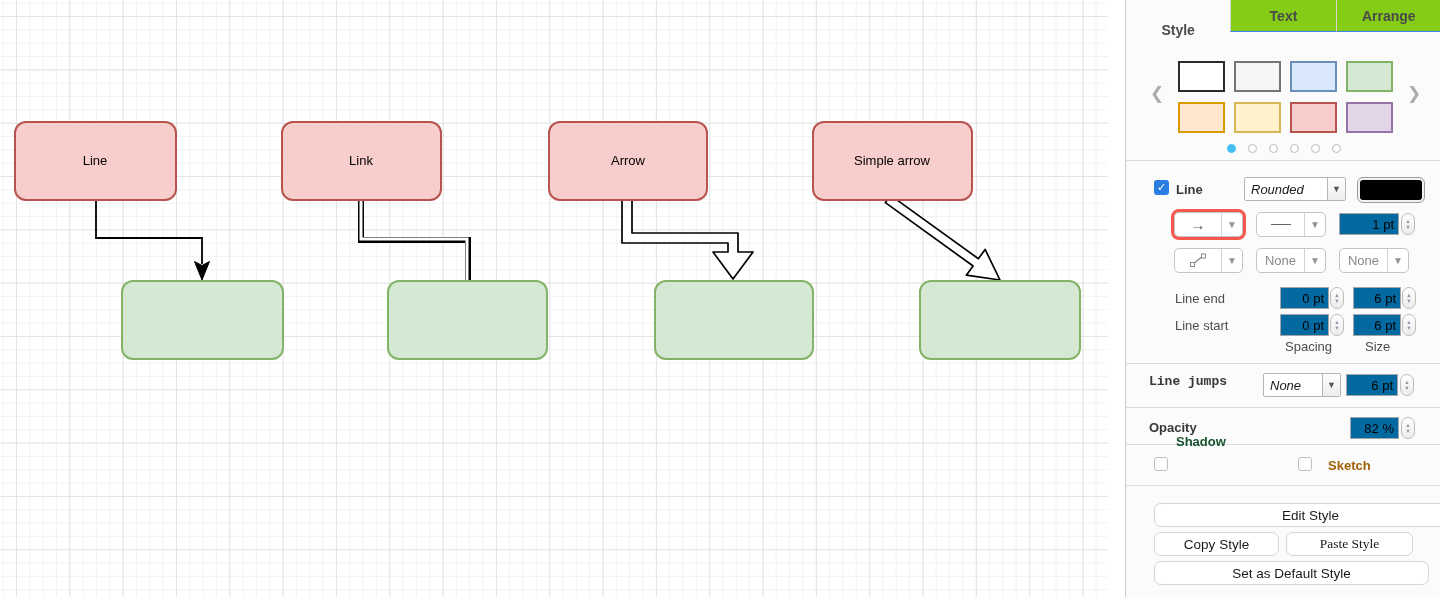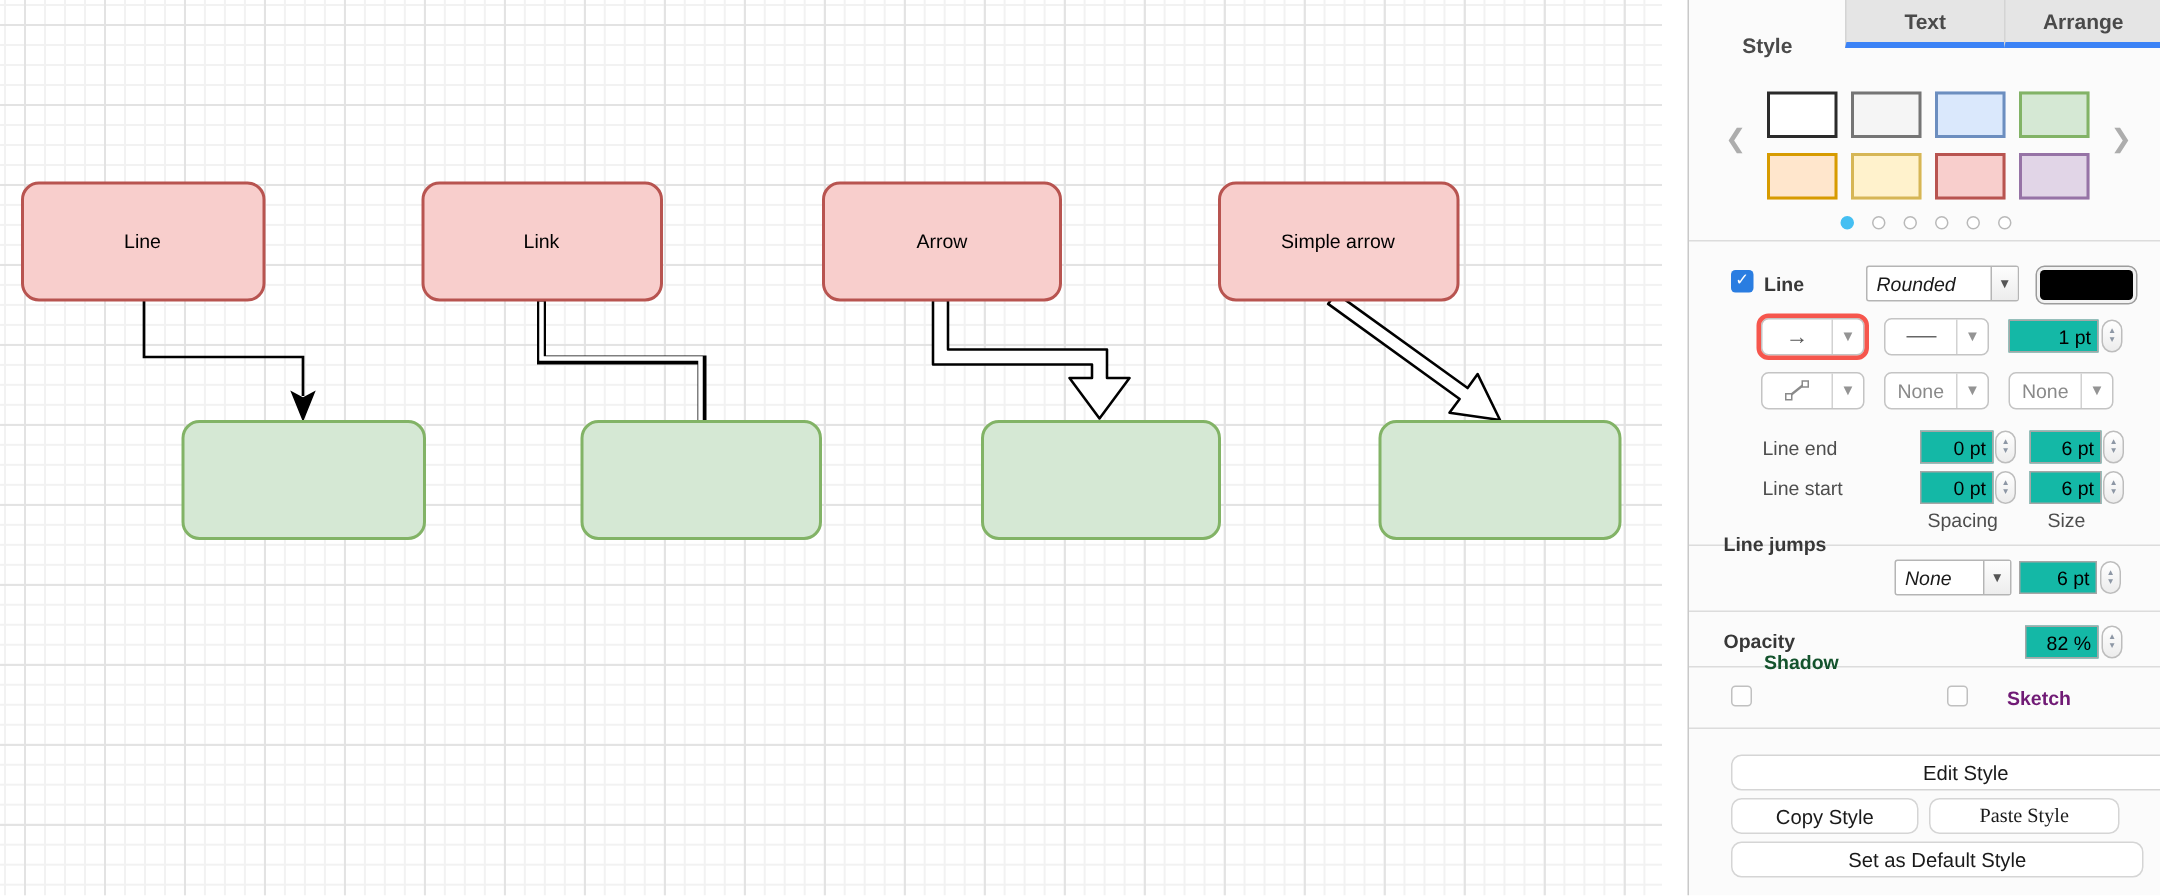--- a/index.html
+++ b/index.html
@@ -22,22 +22,22 @@
 
   
   .panel { position:absolute; left:1125px; top:0; width:315px; height:597px;
     background:#fbfbfb; border-left:1px solid #c9c9c9; font-size:13px; color:#3c3c3c; }
   .panel .abs { position:absolute; }
   .divider { position:absolute; left:0; width:315px; height:1px; background:#dcdcdc; }
 
   
   .tabs { position:absolute; top:0; left:0; width:315px; height:32px; display:flex; }
   .tab { flex:1; display:flex; align-items:center; justify-content:center;
-    font-size:14px; font-weight:bold; color:#4a4a4a; background:#e5e5e5;
-    border-bottom:4px solid #3b82f6; border-left:1px solid #d4d4d4; cursor:default; }
+    font-size:14px; font-weight:bold; color:#4a4a4a; background:#84cc16;
+    border-bottom:1px solid #3b82f6; border-left:1px solid #d4d4d4; cursor:default; }
   .tab.active { background:#fbfbfb; border-bottom:none; border-left:none;margin-top:27px; }
 
   
   .chevron { position:absolute; font-size:17px; font-weight:bold; color:#adadad; cursor:pointer; }
   .swatch { position:absolute; width:47px; height:31px; border:2px solid transparent; background:#fff; cursor:pointer; }
   .dots { position:absolute; top:144px; left:0; width:315px; display:flex; justify-content:center; gap:12px; }
   .dot { width:9px; height:9px; border-radius:50%; background:#fff; border:1px solid #b9b9b9; cursor:pointer; }
   .dot.active { background:#45bff2; border-color:#45bff2; }
 
   
@@ -53,21 +53,21 @@
   .select .caret { width:18px; align-self:stretch; border-left:1px solid #b5b5b5;
     display:flex; align-items:center; justify-content:center; color:#555;
     font-size:9px; background:linear-gradient(#fdfdfd,#ededed); }
   .combo { display:flex; align-items:center; background:#fff; border:1px solid #c4c4c4;
     border-radius:5px; height:25px; }
   .combo .icon-zone { flex:1; display:flex; align-items:center; justify-content:center; color:#555; }
   .combo .val-gray { flex:1; text-align:center; color:#8a8a8a; font-size:13px; }
   .combo .caret { width:21px; align-self:stretch; border-left:1px solid #d2d2d2;
     display:flex; align-items:center; justify-content:center; color:#949494; font-size:10px; }
   .combo.highlight { outline:3px solid #f6564d; }
-  .num-input { border:1px solid #a6a6a6; background:#14b8a6; height:22px;
+  .num-input { border:1px solid #a6a6a6; background:#0369a1; height:22px;
     font-size:13px; color:#000; text-align:right; padding:0 4px;
     display:flex; align-items:center; justify-content:flex-end; }
   .stepper { width:14px; height:22px; border:1px solid #bdbdbd; border-radius:7px;
     background:linear-gradient(#ffffff,#ececec); display:flex; flex-direction:column;
     align-items:center; justify-content:center; color:#8d97a5; font-size:5.5px; line-height:6px; cursor:pointer; }
   .btn { position:absolute; background:#fff; border:1px solid #d5d5d5; border-radius:7px;
     height:24px; display:flex; align-items:center; justify-content:center;
     font-size:13.5px; color:#1a1a1a; cursor:pointer; }
 </style>
 </head>
@@ -225,21 +225,21 @@
     <div class="stepper abs" style="left:276px;top:314px;">
         <span>▲</span>
         <span>▼</span>
       </div>
 
     <span class="lbl-gray abs" style="left:159px;top:339px;">Spacing</span>
     <span class="lbl-gray abs" style="left:239px;top:339px;">Size</span>
 
     <div class="divider" style="top:363px;"></div>
 
-    <span class="lbl-bold abs" style="left:23px;top:355px;">Line jumps</span>
+    <span class="lbl-bold abs" style="left:23px;top:374px;font-family:Liberation Mono, monospace;">Line jumps</span>
     <div class="select abs" style="left:137px;top:373px;width:78px;border-radius:2px;">
       <span class="val">None</span>
       <span class="caret">▼</span>
     </div>
     <div class="num-input abs" style="left:220px;top:374px;width:52px;">6 pt</div>
     <div class="stepper abs" style="left:274px;top:374px;">
         <span>▲</span>
         <span>▼</span>
       </div>
 
@@ -250,21 +250,21 @@
     <div class="stepper abs" style="left:275px;top:417px;">
         <span>▲</span>
         <span>▼</span>
       </div>
 
     <div class="divider" style="top:444px;"></div>
 
     <span class="checkbox-off abs" style="left:28px;top:457px;"></span>
     <span class="lbl-bold abs" style="left:50px;top:434px;color:#14532d;">Shadow</span>
     <span class="checkbox-off abs" style="left:172px;top:457px;"></span>
-    <span class="lbl-bold abs" style="left:212px;top:458px;color:#701a75;">Sketch</span>
+    <span class="lbl-bold abs" style="left:202px;top:458px;color:#a16207;">Sketch</span>
 
     <div class="divider" style="top:485px;"></div>
 
     <div class="btn" style="left:28px;top:503px;width:313px;">Edit Style</div>
     <div class="btn" style="left:28px;top:532px;width:125px;">Copy Style</div>
     <div class="btn" style="left:160px;top:532px;width:127px;font-family:Liberation Serif, serif;">Paste Style</div>
     <div class="btn" style="left:28px;top:561px;width:275px;">Set as Default Style</div>
   </div>
 </div>
 

